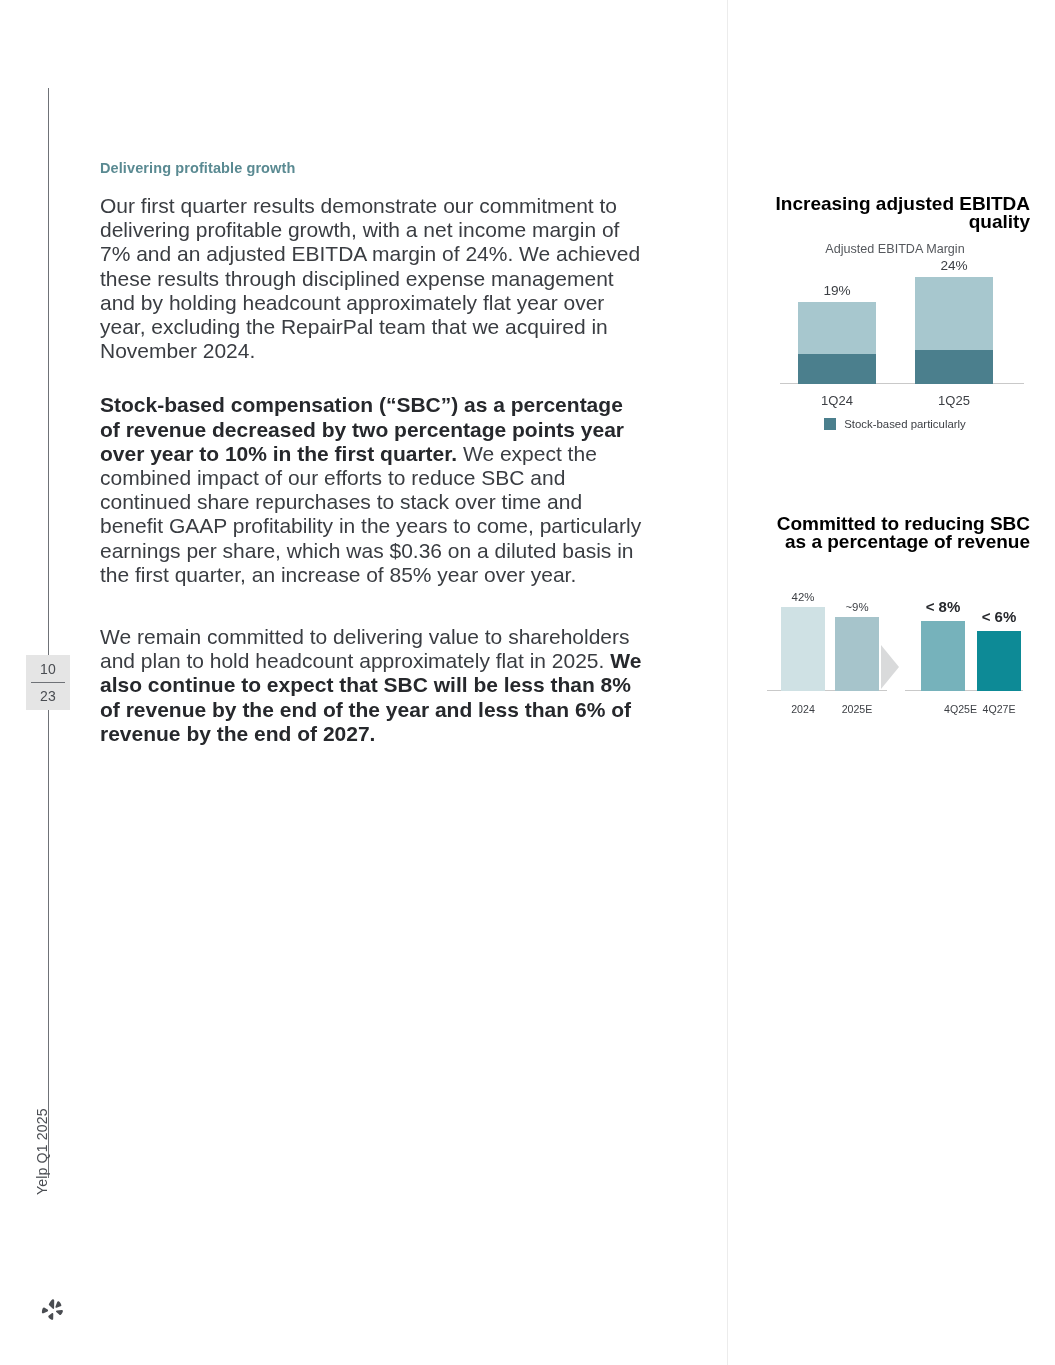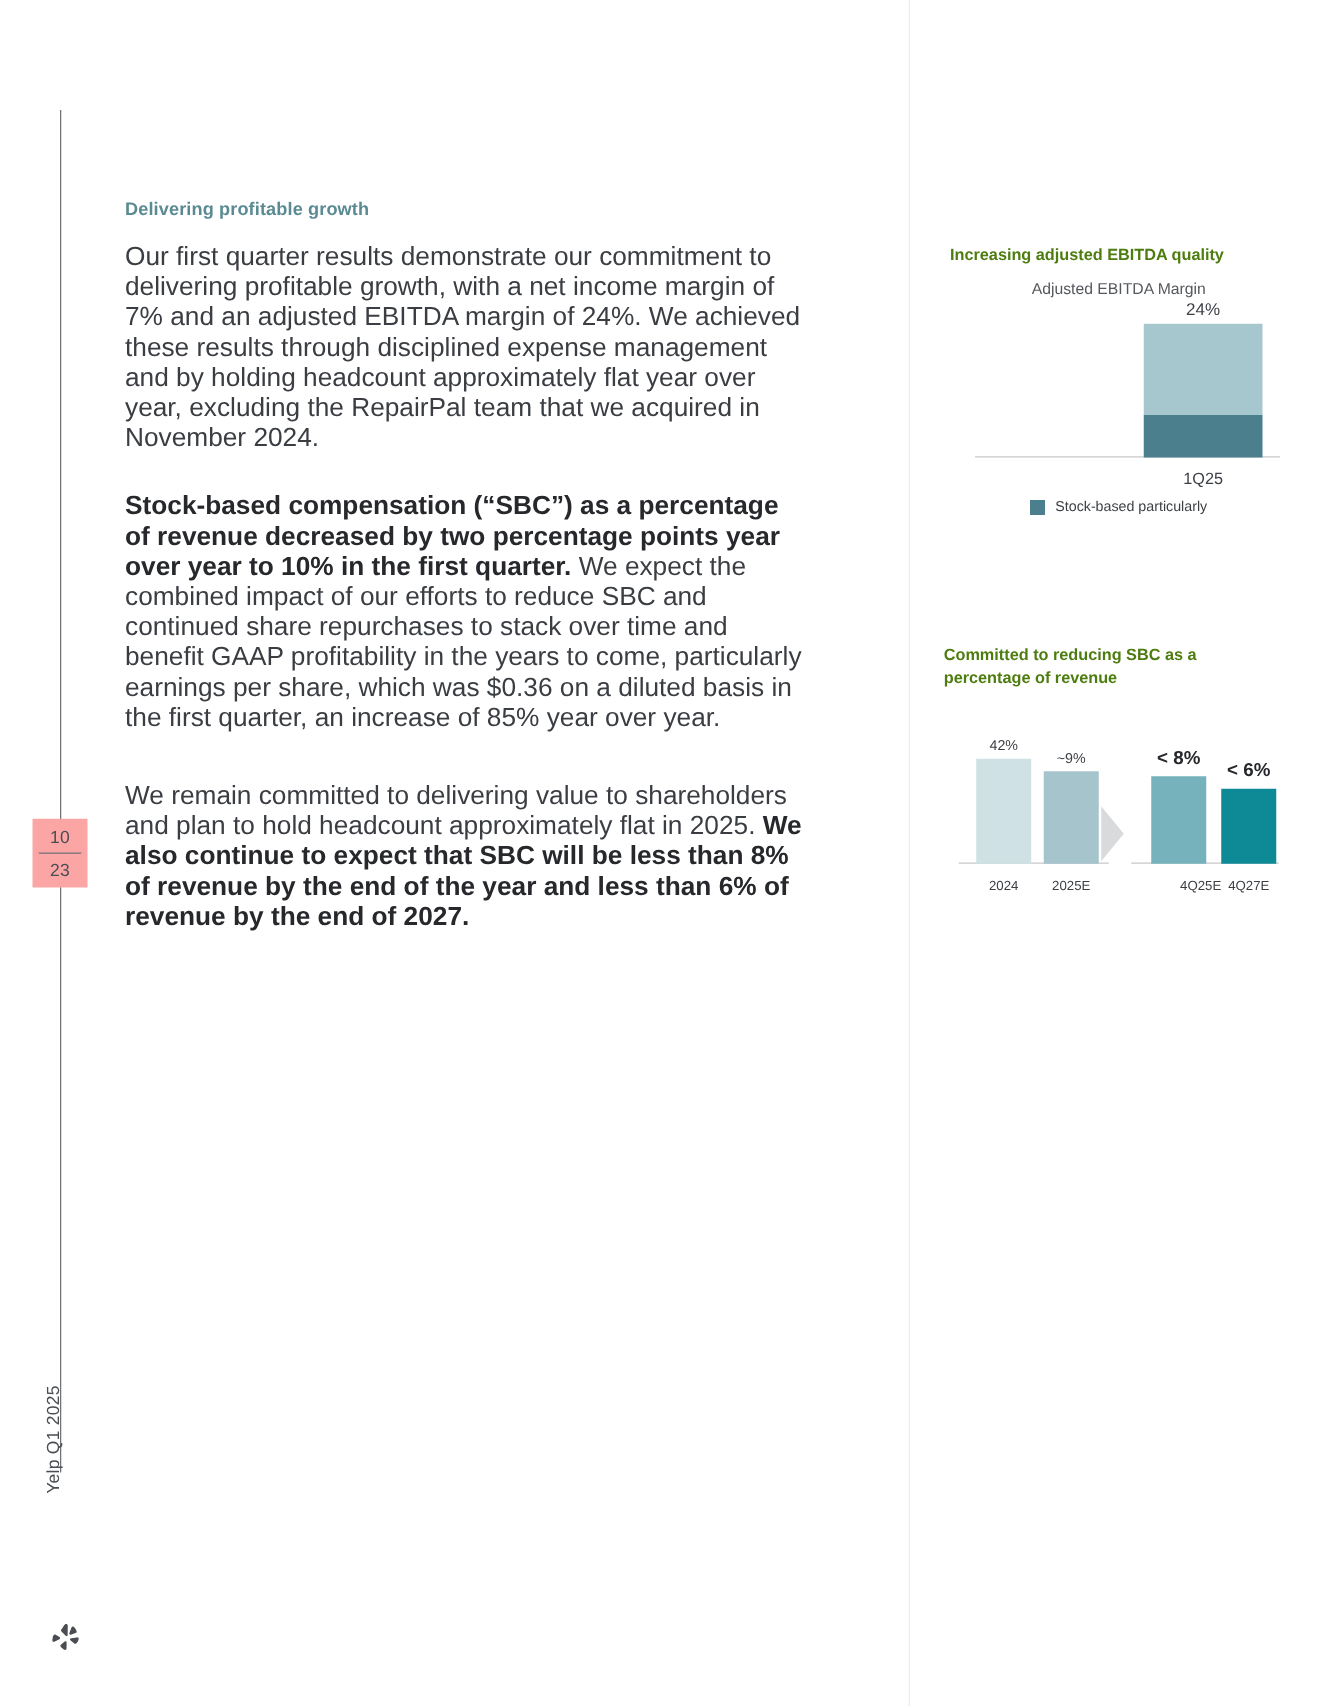--- a/index.html
+++ b/index.html
@@ -22,21 +22,21 @@
     background:#ffffff;
   }
   .margin-rule{
     position:absolute; left:48px; top:88px; width:1px; height:1090px;
     background:#6f7277;
   }
 
   
   .pagenum{
     position:absolute; left:26px; top:655px; width:44px;
-    text-align:center; background:#fca5a5; padding:4px 0;
+    text-align:center; background:#e5e5e5; padding:4px 0;
   }
   .pagenum .num{
     font-size:14px; color:#4a4d52; line-height:20px; letter-spacing:.2px;
   }
   .pagenum .hr{
     width:34px; height:1px; background:#6f7277; margin:3px auto;
   }
 
   
   .footer-label{
@@ -64,36 +64,36 @@
   .para:last-child{margin-bottom:0;}
   .para b{font-weight:bold; color:#26282c;}
   .spacer-lg{height:8px;}
 
   
   .chart-block{ position:absolute; }
   #chart-ebitda{ left:760px; top:195px; width:270px; }
   #chart-sbc{ left:755px; top:515px; width:275px; }
 
   .chart-title{
-    font-size:13px; font-weight:bold; color:#4d7c0f;
-    text-align:left; line-height:18px; margin:0;
+    font-size:19px; font-weight:bold; color:#000000;
+    text-align:right; line-height:18px; margin:0;
   }
   .chart-subtitle{
     font-size:12.6px; color:#55585d; text-align:center;
     line-height:17px; margin:10px 0 0 0;
   }
 
   
   .plot1{ position:relative; height:140px; margin-top:14px; }
   .axis1{
     position:absolute; left:20px; bottom:28px; width:244px; height:1px;
     background:#c9c9c9;
   }
   .col1{
-    position:absolute; bottom:28px; width:95px;
+    position:absolute; bottom:28px; width:78px;
   }
   .col1.a{ left:38px; }
   .col1.b{ left:155px; }
   .bar-stack{ position:relative; width:100%; }
   .seg-top{ width:100%; background:#a7c7ce; }
   .seg-bot{ width:100%; background:#4b7f8d; }
   .val-top{
     position:absolute; left:0; width:100%; text-align:center;
     font-size:13.6px; color:#3c3f44;
   }
@@ -179,20 +179,28 @@
   </p>
 </div>
 
 <div class="chart-block" id="chart-ebitda">
   <p class="chart-title">Increasing adjusted EBITDA quality</p>
   <p class="chart-subtitle">Adjusted EBITDA Margin</p>
 
   <div class="plot1">
     <div class="axis1"></div>
 
+    <div class="col1 a">
+      <div class="val-top" style="bottom:86px;">19%</div>
+      <div class="bar-stack">
+        <div class="seg-top" style="height:52px;"></div>
+        <div class="seg-bot" style="height:30px;"></div>
+      </div>
+      <div class="xlab1" style="bottom:-24px;">1Q24</div>
+    </div>
 
     <div class="col1 b">
       <div class="val-top" style="bottom:111px;">24%</div>
       <div class="bar-stack">
         <div class="seg-top" style="height:73px;"></div>
         <div class="seg-bot" style="height:34px;"></div>
       </div>
       <div class="xlab1" style="bottom:-24px;">1Q25</div>
     </div>
   </div>

